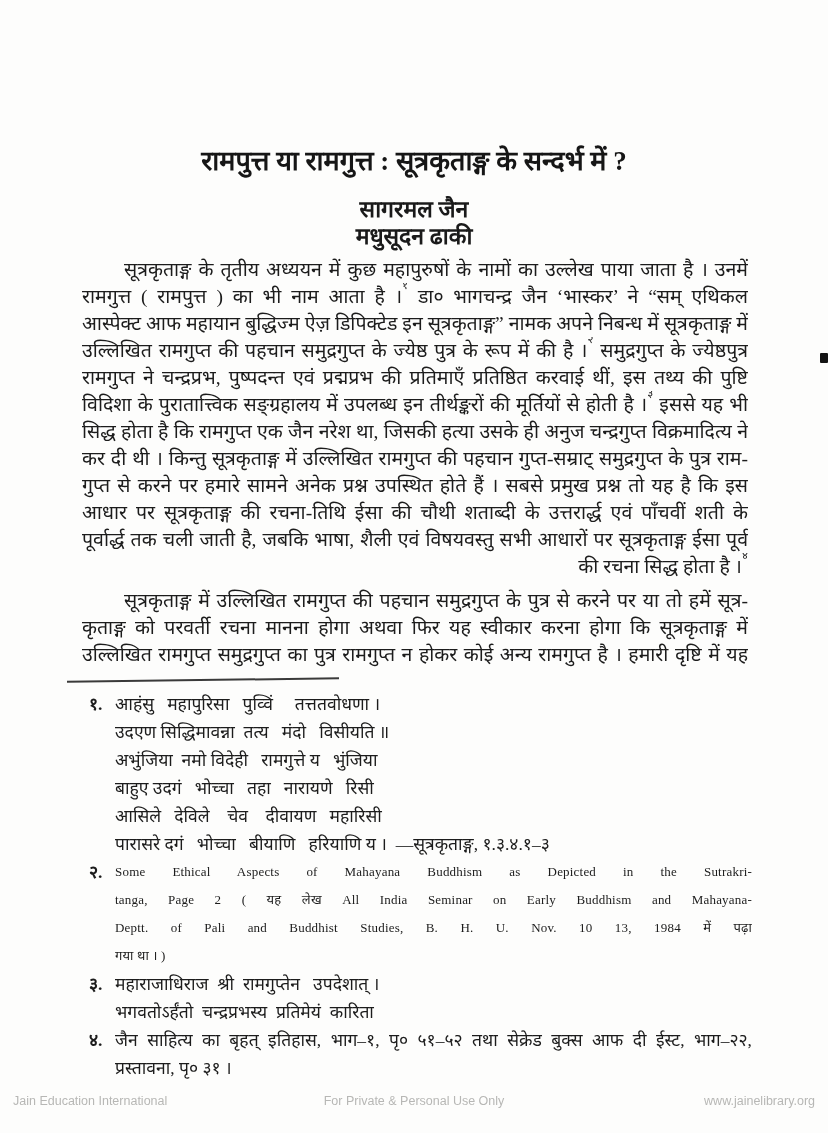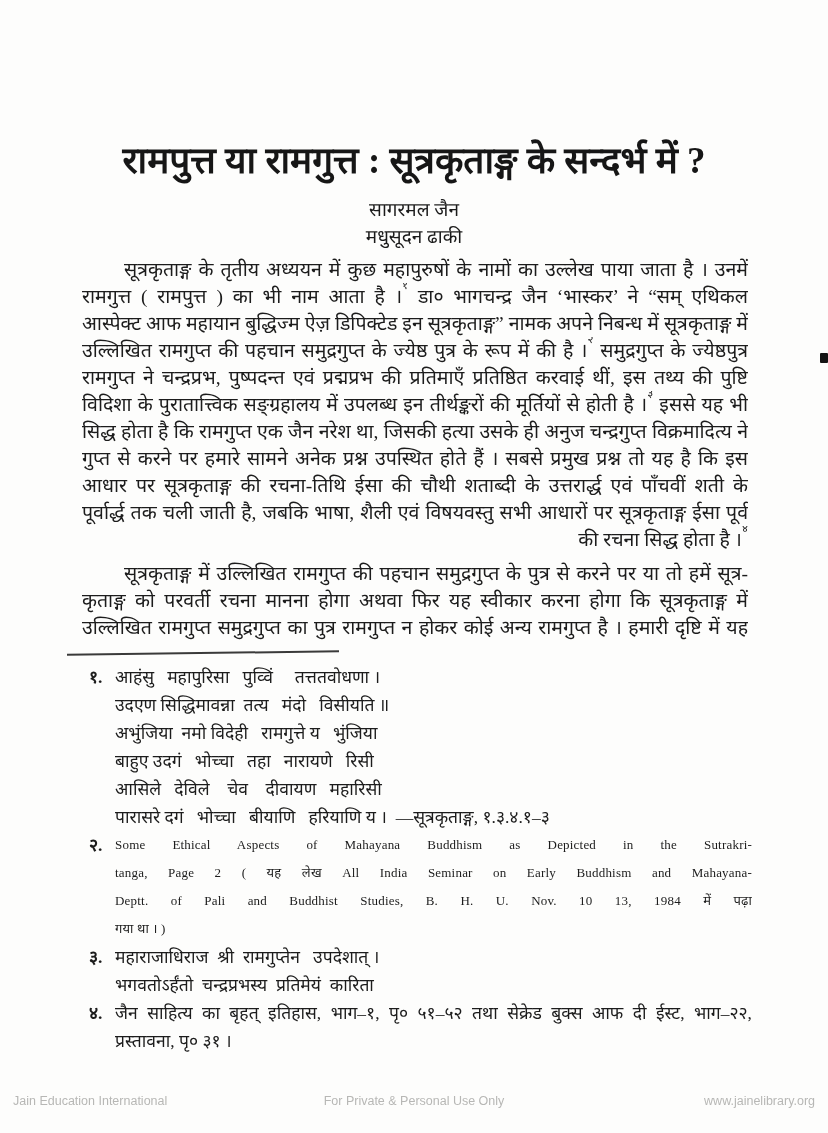--- a/index.html
+++ b/index.html
@@ -15,35 +15,35 @@
     background: #fdfdfc;
     color: #1b1b1b;
     overflow: hidden;
   }
   
   .title {
     position: absolute;
     top: 140px; left: 0; right: 0;
     margin: 0;
     text-align: center;
-    font-size: 37px;
+    font-size: 27px;
     line-height: 42px;
     font-weight: 700;
     color: #161616;
   }
   
   .authors {
     position: absolute;
     top: 196px; left: 0; right: 0;
     text-align: center;
   }
   .author {
-    font-size: 19px;
+    font-size: 23px;
     line-height: 27px;
-    font-weight: 400;
+    font-weight: 700;
     color: #1a1a1a;
   }
   
   .bodytext {
     position: absolute;
     top: 252px;
     left: 78px;
     width: 674px;
     font-size: 19.5px;
     line-height: 27px;
@@ -147,20 +147,21 @@
   <div class="bodytext">
 
     <div class="para">
       <div class="ln indent">सूत्रकृताङ्ग के तृतीय अध्ययन में कुछ महापुरुषों के नामों का उल्लेख पाया जाता है । उनमें</div>
       <div class="ln"><span>रामगुत्त ( रामपुत्त ) का भी नाम आता है ।</span><sup class="fnref">१</sup><span> डा० भागचन्द्र जैन ‘भास्कर’ ने “सम् एथिकल</span></div>
       <div class="ln">आस्पेक्ट आफ महायान बुद्धिज्म ऐज़ डिपिक्टेड इन सूत्रकृताङ्ग” नामक अपने निबन्ध में सूत्रकृताङ्ग में</div>
       <div class="ln"><span>उल्लिखित रामगुप्त की पहचान समुद्रगुप्त के ज्येष्ठ पुत्र के रूप में की है ।</span><sup class="fnref">२</sup><span> समुद्रगुप्त के ज्येष्ठपुत्र</span></div>
       <div class="ln">रामगुप्त ने चन्द्रप्रभ, पुष्पदन्त एवं प्रद्मप्रभ की प्रतिमाएँ प्रतिष्ठित करवाई थीं, इस तथ्य की पुष्टि</div>
       <div class="ln"><span>विदिशा के पुरातात्त्विक सङ्ग्रहालय में उपलब्ध इन तीर्थङ्करों की मूर्तियों से होती है ।</span><sup class="fnref">३</sup><span> इससे यह भी</span></div>
       <div class="ln">सिद्ध होता है कि रामगुप्त एक जैन नरेश था, जिसकी हत्या उसके ही अनुज चन्द्रगुप्त विक्रमादित्य ने</div>
+      <div class="ln">कर दी थी । किन्तु सूत्रकृताङ्ग में उल्लिखित रामगुप्त की पहचान गुप्त-सम्राट् समुद्रगुप्त के पुत्र राम-</div>
       <div class="ln">गुप्त से करने पर हमारे सामने अनेक प्रश्न उपस्थित होते हैं । सबसे प्रमुख प्रश्न तो यह है कि इस</div>
       <div class="ln">आधार पर सूत्रकृताङ्ग की रचना-तिथि ईसा की चौथी शताब्दी के उत्तरार्द्ध एवं पाँचवीं शती के</div>
       <div class="ln">पूर्वार्द्ध तक चली जाती है, जबकि भाषा, शैली एवं विषयवस्तु सभी आधारों पर सूत्रकृताङ्ग ईसा पूर्व</div>
       <div class="ln noj"><span>की रचना सिद्ध होता है ।</span><sup class="fnref">४</sup><span></span></div>
     </div>
 
     <div class="para">
       <div class="ln indent">सूत्रकृताङ्ग में उल्लिखित रामगुप्त की पहचान समुद्रगुप्त के पुत्र से करने पर या तो हमें सूत्र-</div>
       <div class="ln">कृताङ्ग को परवर्ती रचना मानना होगा अथवा फिर यह स्वीकार करना होगा कि सूत्रकृताङ्ग में</div>
       <div class="ln">उल्लिखित रामगुप्त समुद्रगुप्त का पुत्र रामगुप्त न होकर कोई अन्य रामगुप्त है । हमारी दृष्टि में यह दूसरा</div>

